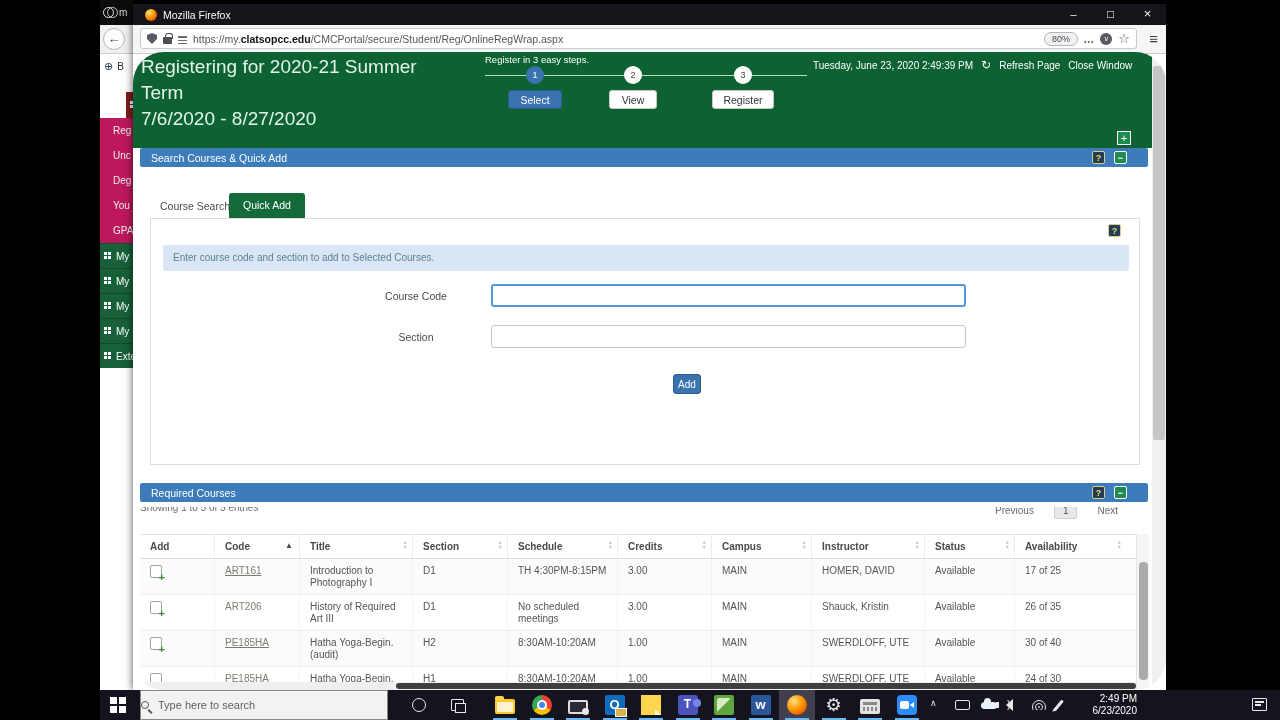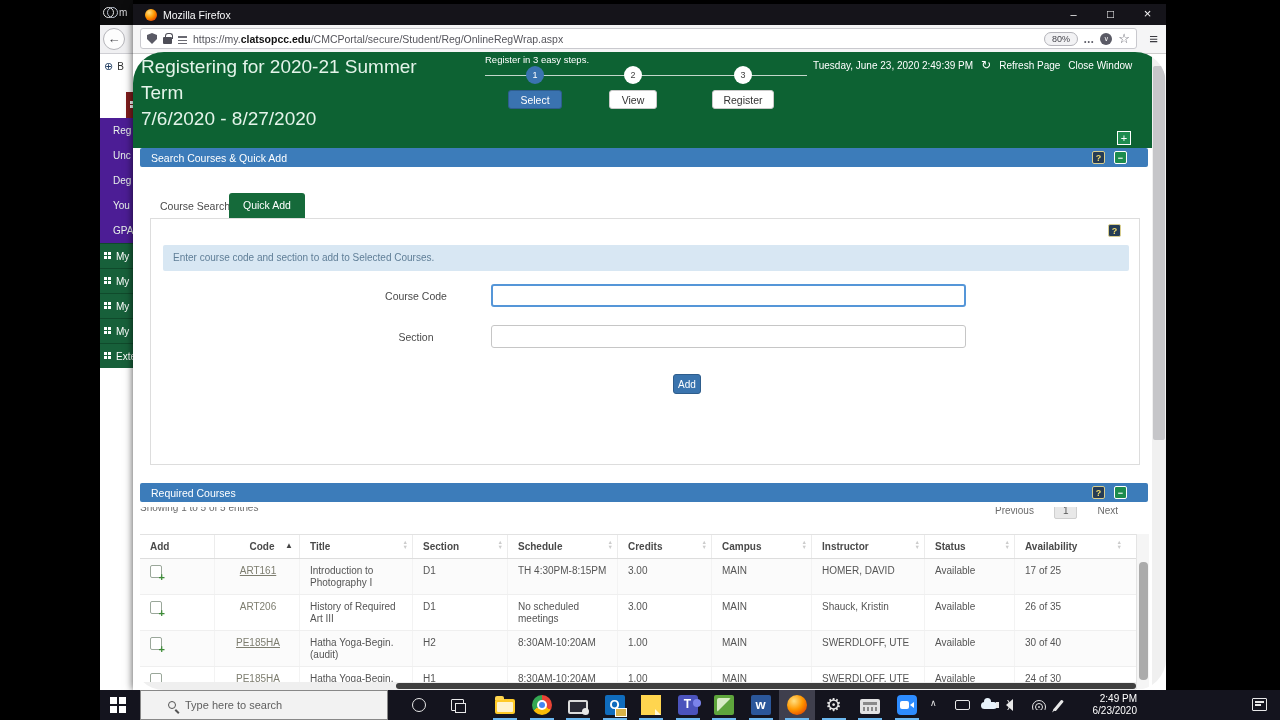--- a/index.html
+++ b/index.html
@@ -16,21 +16,21 @@
   .bglogo:before{left:0;}.bglogo:after{left:4px;border-color:#bfc7d5;}
   .bgtab .tlabel{color:#d7d7db;font-size:10px;}
   .bgtoolbar{position:absolute;left:0;top:25px;width:33px;height:29px;background:#f0f0f2;border-bottom:1px solid #cfcfd4;}
   .backbtn{position:absolute;left:3px;top:3px;width:22px;height:22px;border-radius:50%;
     background:#fdfdfd;border:1px solid #b5b5ba;color:#4a4a4f;font-size:13px;line-height:20px;text-align:center;}
   .backbtn:before{content:'\2190';}
   .bgcontent{position:absolute;left:0;top:54px;width:33px;height:636px;background:#fff;}
   .bgitem{width:33px;display:flex;align-items:center;gap:4px;padding-left:4px;font-size:10px;white-space:nowrap;overflow:hidden;}
   .bgitem.light{height:24px;background:#fff;color:#2e2e2e;margin-bottom:14px;}
   .bgitem.dark{height:26px;background:#7f1d1d;color:#fff;margin-left:26px;}
-  .bgitem.sub{height:25px;background:#4c1d95;color:#e8f2ea;padding-left:13px;align-items:center;}
+  .bgitem.sub{height:25px;background:#be185d;color:#e8f2ea;padding-left:13px;align-items:center;}
   .bgitem.group{height:25px;background:#17603a;color:#fff;border-top:1px solid #0f4a2b;}
   .gicon{width:8px;height:8px;flex:0 0 8px;display:grid;grid-template-columns:3px 3px;grid-template-rows:3px 3px;gap:1px;}
   .gicon i{background:currentColor;}
   .globe{color:#1d3a5f;font-size:11px;line-height:10px;}
 
   
   .window{position:absolute;left:133px;top:4px;width:1033px;height:686px;background:#fff;
     box-shadow:0 0 8px rgba(0,0,0,.7);}
   .titlebar{position:absolute;left:0;top:0;width:100%;height:21px;background:#15141a;
     display:flex;align-items:center;padding-left:12px;gap:6px;}
@@ -116,42 +116,42 @@
   .pager{display:flex;gap:20px;align-items:center;padding-right:30px;}
   .pagebox{background:#e8e8e8;border:1px solid #cfcfcf;padding:2px 8px;border-radius:2px;color:#555;}
   .thead{position:absolute;left:7px;top:482px;width:996px;height:25px;border-top:1px solid #e2e2e2;border-bottom:1px solid #ddd;display:flex;background:#fff;}
   .th{position:relative;font-size:10px;font-weight:bold;color:#4a4a4a;padding:6px 0 0 10px;border-right:1px solid #ececec;}
   .carets{position:absolute;right:4px;top:5px;display:flex;flex-direction:column;font-size:5.5px;line-height:5px;color:#ccc;}
   .sorted{position:absolute;right:6px;top:6px;font-size:8px;color:#444;}
   .rows{position:absolute;left:7px;top:507px;width:996px;height:125px;overflow:hidden;}
   .trow{display:flex;border-bottom:1px solid #efefef;background:#fff;}
   .trow:nth-child(odd){background:#fbfbfb;}
   .td{font-size:10px;color:#555;padding:6px 8px 5px 10px;border-right:1px solid #f3f3f3;line-height:12px;}
-  .c0{width:75px;}.c1{width:85px;text-align:center;}.c2{width:113px;}.c3{width:95px;}.c4{width:110px;}
+  .c0{width:75px;}.c1{width:85px;}.c2{width:113px;}.c3{width:95px;}.c4{width:110px;}
   .c5{width:94px;}.c6{width:100px;}.c7{width:113px;}.c8{width:90px;}.c9{width:111px;border-right:none;}
   .codelink{color:#7d7d6f;text-decoration:underline;}
   .codeplain{color:#7d7d6f;}
   .addico{display:inline-block;width:12px;height:13px;background:#fff;border:1px solid #9aa79a;border-radius:2px;position:relative;}
   .addico:after{content:'+';position:absolute;right:-4px;bottom:-5px;color:#3d8b37;font-weight:bold;font-size:11px;line-height:10px;}
   .vscroll{position:absolute;left:1003px;top:482px;width:13px;height:155px;background:#f5f5f5;border-left:1px solid #e4e4e4;}
   .vthumb{position:absolute;left:2px;top:28px;width:9px;height:118px;background:#ababab;border-radius:4px;}
   .hscroll{position:absolute;left:7px;top:630px;width:996px;height:8px;background:#efefef;}
   .hthumb{position:absolute;left:256px;top:1px;width:740px;height:6px;background:#3f3f3f;border-radius:3px;}
   .oscroll{position:absolute;left:1019px;top:0;width:14px;height:638px;background:#f0f0f0;}
   .oarrow{position:absolute;left:0;width:14px;height:13px;color:#5f5f5f;font-size:7px;text-align:center;line-height:13px;}
   .oa-up{top:0;} .oa-dn{bottom:0;}
   .oa-up:before{content:'\25B2';} .oa-dn:before{content:'\25BC';}
   .othumb{position:absolute;left:1px;top:14px;width:12px;height:374px;background:#c6c6c9;border-radius:2px;}
 
   
   .taskbar{position:absolute;left:100px;top:690px;width:1180px;height:30px;background:#14141e;}
   .startbtn{position:absolute;left:10px;top:7px;width:16px;height:16px;display:grid;grid-template-columns:7px 7px;grid-template-rows:7px 7px;gap:1.5px;}
   .startbtn i{background:#fff;}
   .tsearch{position:absolute;left:40px;top:0;width:248px;height:30px;background:#f2f2f2;border:1px solid #888;
-    display:flex;align-items:center;gap:9px;padding-left:27px;font-family:inherit;font-size:11px;color:#5f5f5f;}
+    display:flex;align-items:center;gap:9px;padding-left:0;font-family:inherit;font-size:11px;color:#5f5f5f;}
   .mag{width:8px;height:8px;border:1.5px solid #555;border-radius:50%;position:relative;flex:0 0 8px;}
   .mag:after{content:'';position:absolute;left:7px;top:7px;width:5px;height:1.5px;background:#555;transform:rotate(45deg);transform-origin:0 0;}
   .cortana{position:absolute;left:312px;top:8px;width:14px;height:14px;border:1.5px solid #e8e8e8;border-radius:50%;}
   .taskview{position:absolute;left:351px;top:9px;width:13px;height:12px;border:1.5px solid #e8e8e8;border-radius:1px;}
   .taskview:after{content:'';position:absolute;left:3px;top:3px;width:9px;height:8px;background:#14141e;border:1.5px solid #e8e8e8;}
   .slot{position:absolute;top:0;width:36px;height:30px;display:flex;align-items:center;justify-content:center;}
   .slot.open:after{content:'';position:absolute;left:6px;bottom:0;width:24px;height:2px;background:#6cb8f0;}
   .slot.activeapp{background:#3f3f4d;}
   .ti{width:20px;height:20px;position:relative;}
   .ti-explorer{background:#ffca28;border-radius:2px;height:15px;margin-top:3px;}

